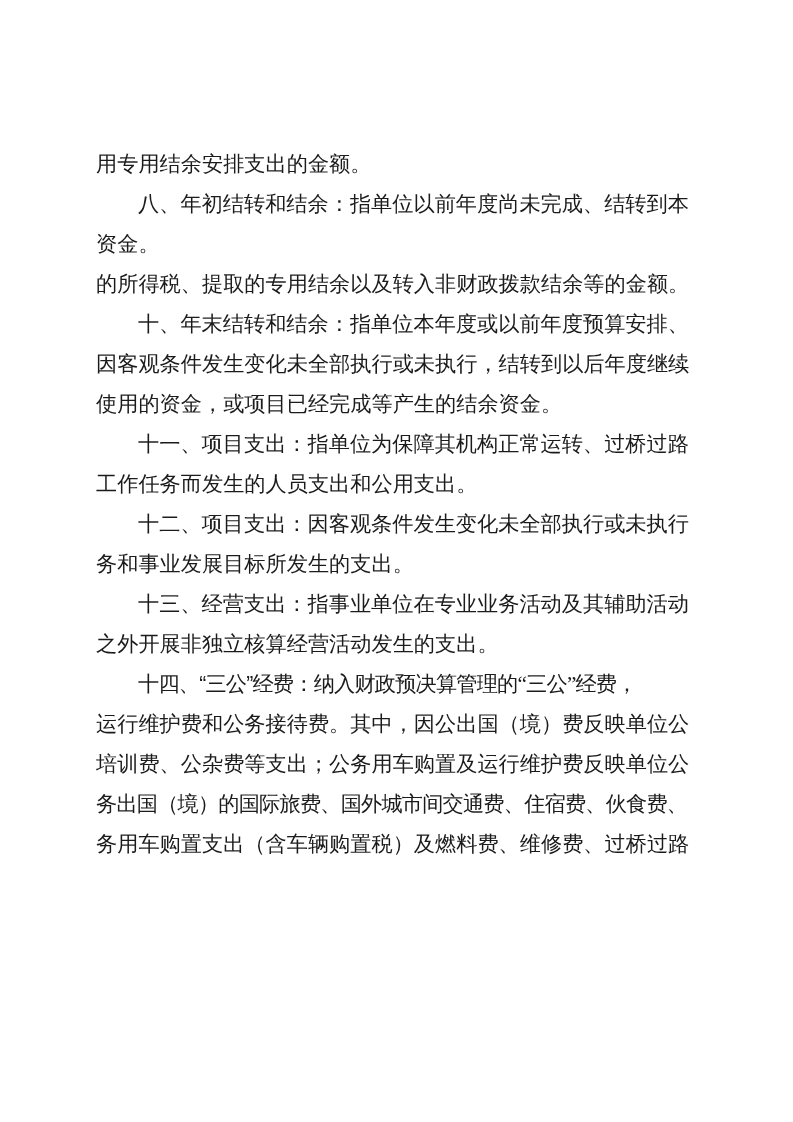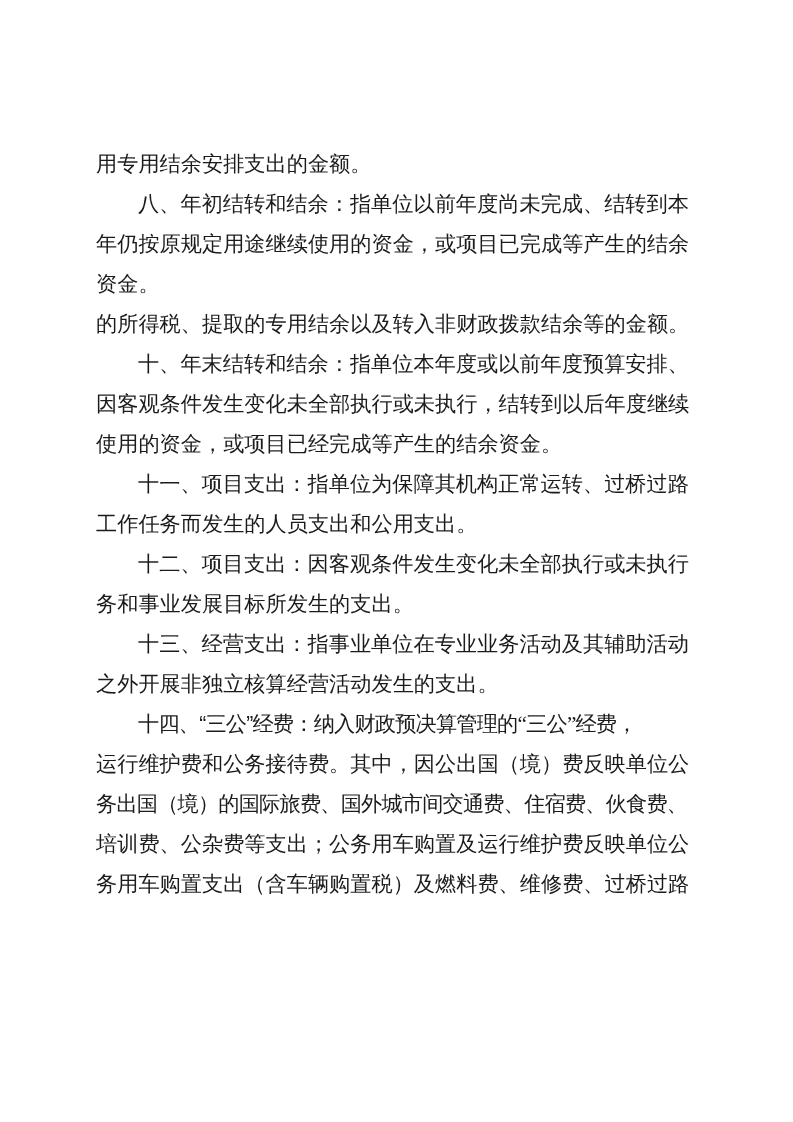--- a/index.html
+++ b/index.html
@@ -54,32 +54,31 @@
     letter-spacing: 0.5px;
   }
 </style>
 </head>
 <body>
 
 <div class="page">
   <div class="content">
       <div class="line"><span class="body-seg">用专用结余安排支出的金额。</span></div>
       <div class="line indent"><span class="lead">八、年初结转和结余：</span><span class="body-seg">指单位以前年度尚未完成、结转到本</span></div>
-      <div class="line"><span class="body-seg">年仍按原规定用途继续使用的资金，或项目已完成等产生的结余</span></div>
       <div class="line"><span class="body-seg">资金。</span></div>
       <div class="line"><span class="body-seg">的所得税、提取的专用结余以及转入非财政拨款结余等的金额。</span></div>
       <div class="line indent"><span class="lead">十、年末结转和结余：</span><span class="body-seg">指单位本年度或以前年度预算安排、</span></div>
       <div class="line"><span class="body-seg">因客观条件发生变化未全部执行或未执行，结转到以后年度继续</span></div>
       <div class="line"><span class="body-seg">使用的资金，或项目已经完成等产生的结余资金。</span></div>
       <div class="line indent"><span class="lead">十一、项目支出：</span><span class="body-seg">指单位为保障其机构正常运转、过桥过路</span></div>
       <div class="line"><span class="body-seg">工作任务而发生的人员支出和公用支出。</span></div>
       <div class="line indent"><span class="lead">十二、项目支出：</span><span class="body-seg">因客观条件发生变化未全部执行或未执行</span></div>
       <div class="line"><span class="body-seg">务和事业发展目标所发生的支出。</span></div>
       <div class="line indent"><span class="lead">十三、经营支出：</span><span class="body-seg">指事业单位在专业业务活动及其辅助活动</span></div>
       <div class="line"><span class="body-seg">之外开展非独立核算经营活动发生的支出。</span></div>
       <div class="line indent tight"><span class="lead">十四、“三公”经费：</span><span class="body-seg">纳入财政预决算管理的“三公”经费，</span></div>
       <div class="line"><span class="body-seg">运行维护费和公务接待费。其中，因公出国（境）费反映单位公</span></div>
+      <div class="line"><span class="body-seg">培训费、公杂费等支出；公务用车购置及运行维护费反映单位公</span></div>
       <div class="line tight"><span class="body-seg">务出国（境）的国际旅费、国外城市间交通费、住宿费、伙食费、</span></div>
-      <div class="line"><span class="body-seg">培训费、公杂费等支出；公务用车购置及运行维护费反映单位公</span></div>
       <div class="line"><span class="body-seg">务用车购置支出（含车辆购置税）及燃料费、维修费、过桥过路</span></div>
     </div>
   <div class="page-number">-27-</div>
 </div>
 
 </body></html>

